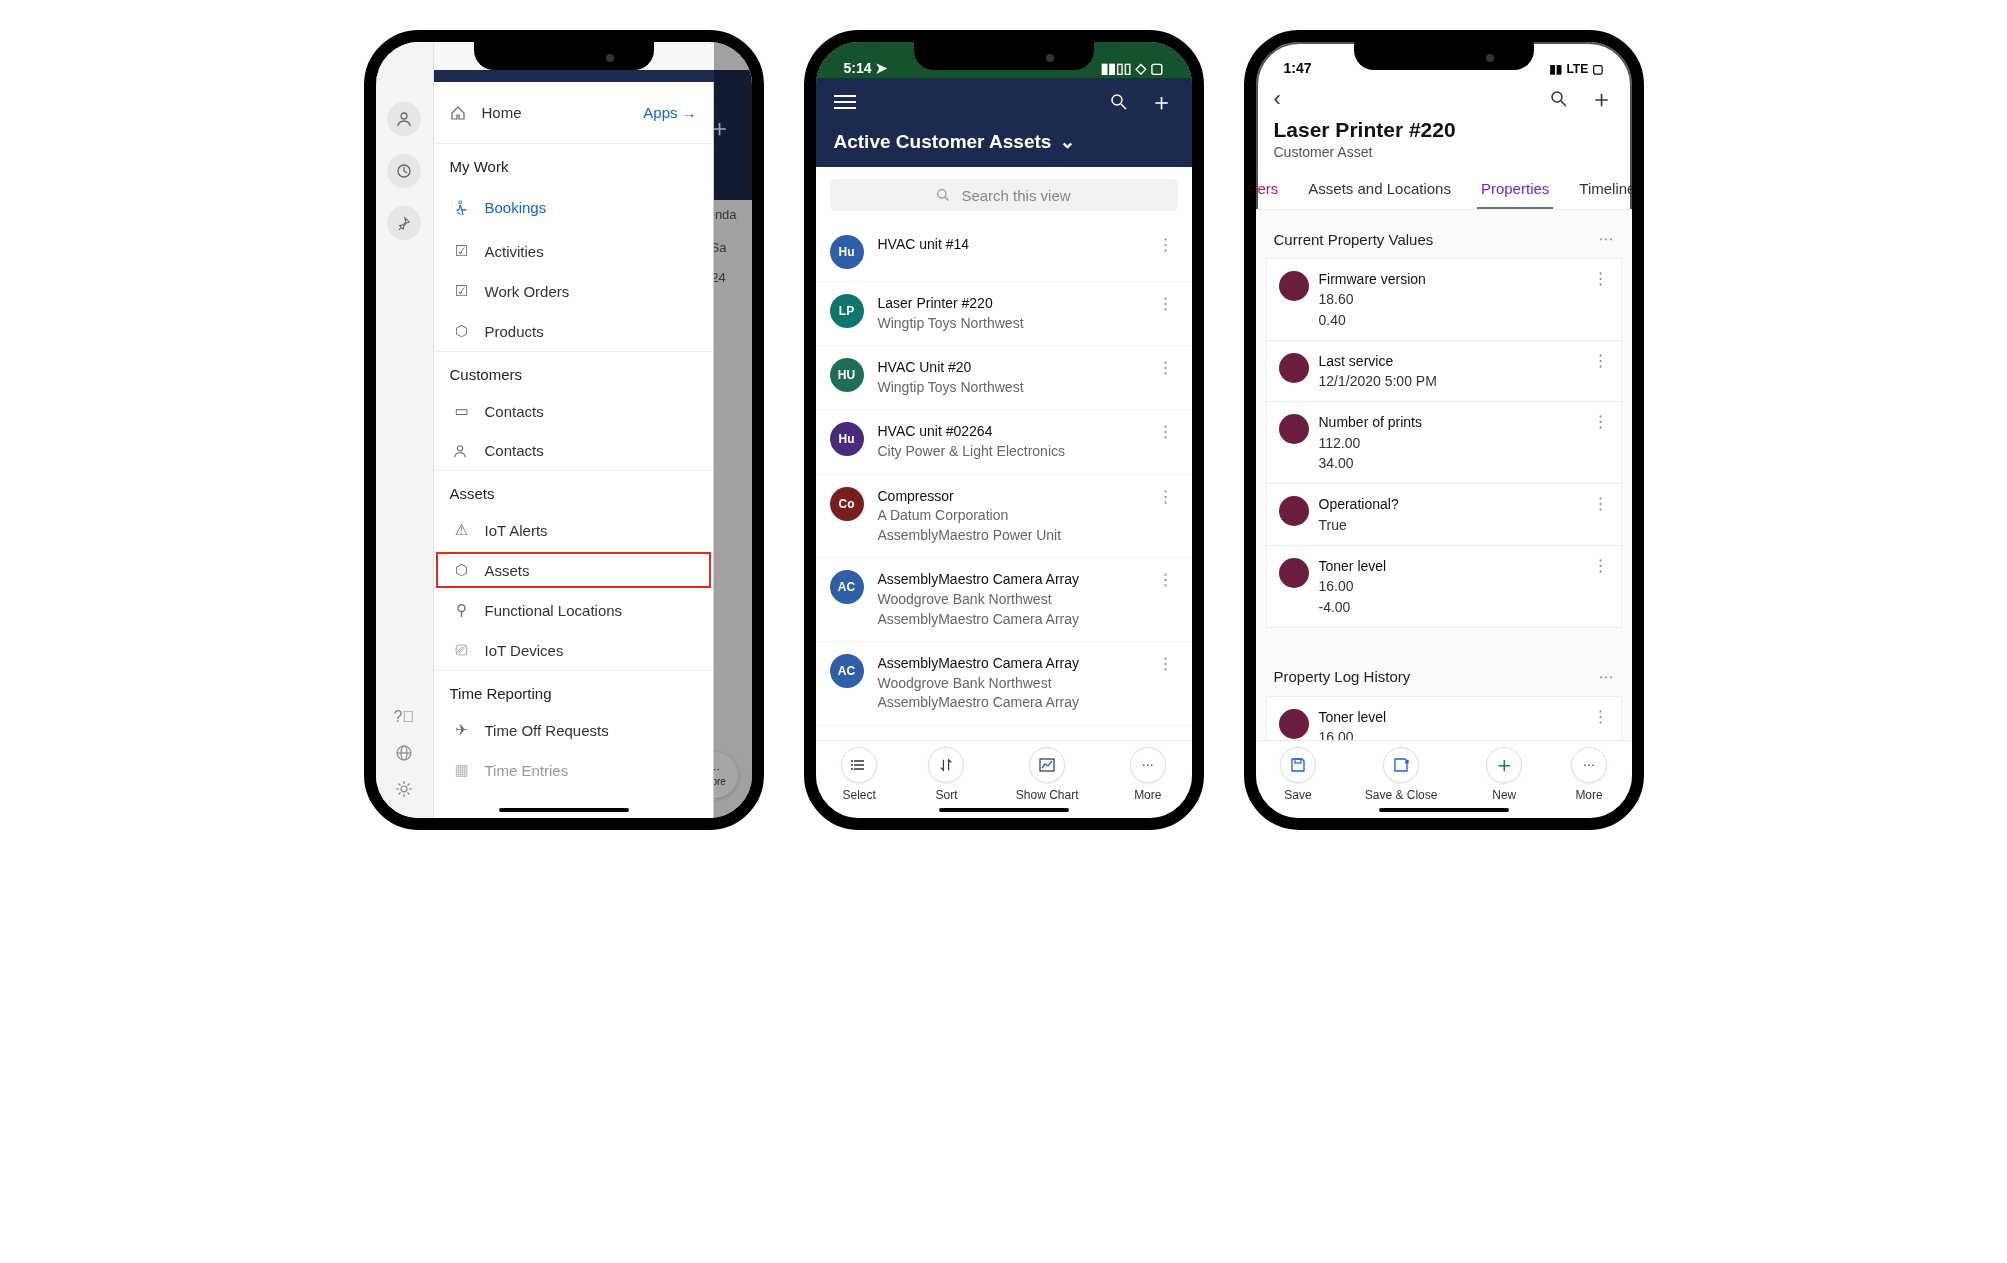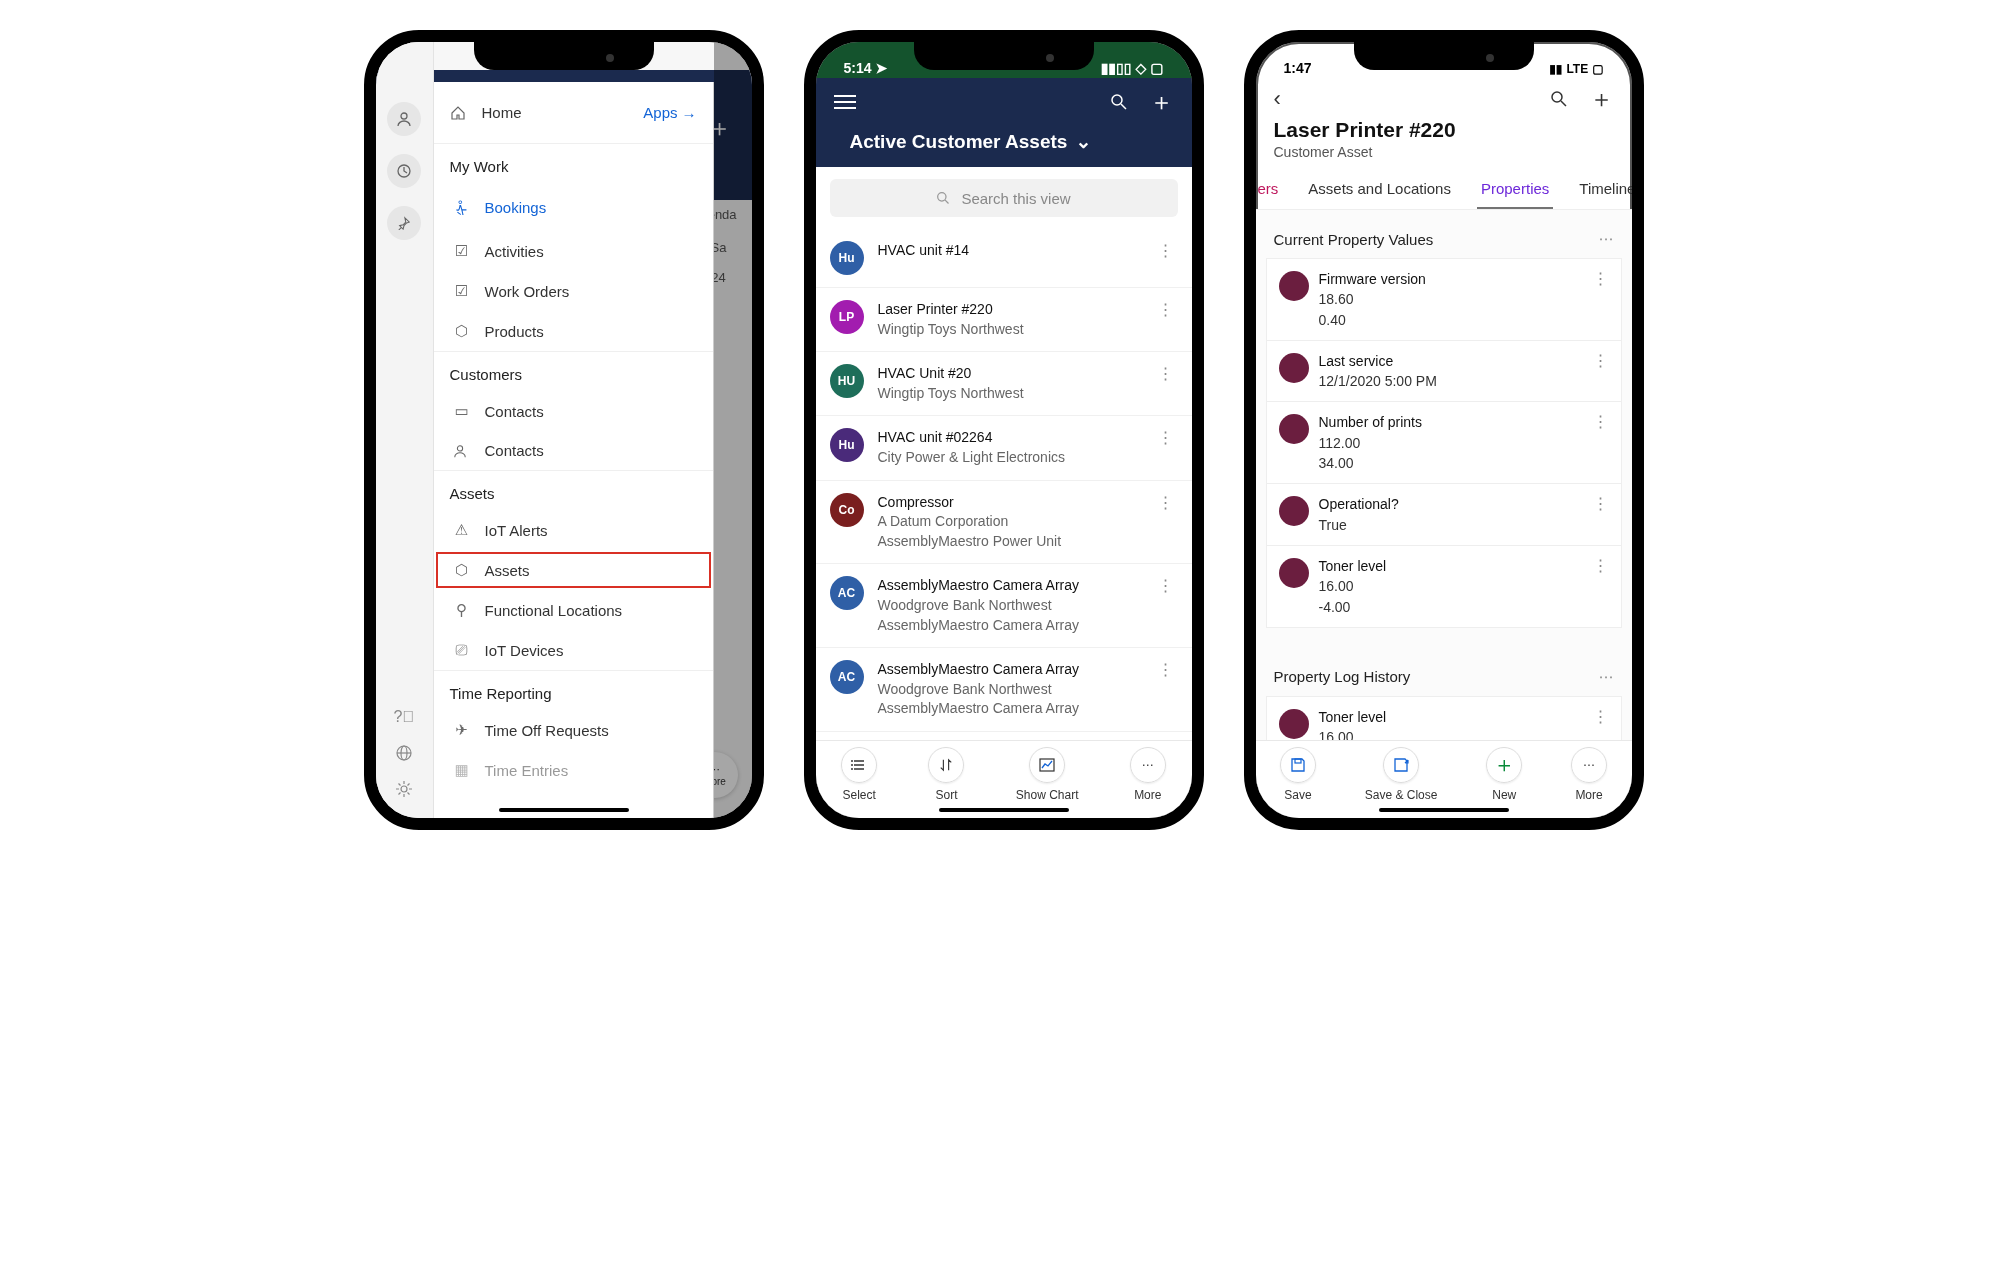--- a/index.html
+++ b/index.html
@@ -66,23 +66,23 @@
   .p1-overlay{ position:absolute; inset:0; left:338px; background:rgba(0,0,0,.35); z-index:12;}
 
   
   .p2-status{ height:36px; background:#14532d; color:#fff; display:flex; align-items:flex-end; padding:0 28px 2px; font-size:14px; font-weight:600;}
   .p2-status .right{ margin-left:auto; display:flex; gap:4px; align-items:center;}
   .p2-header{ background:#1b2a4e; color:#fff; padding:6px 18px 14px;}
   .p2-header-row{ display:flex; align-items:center; height:36px;}
   .p2-ham{ width:22px; display:flex; flex-direction:column; gap:4px;}
   .p2-ham span{ height:2px; background:#fff;}
   .p2-header-icons{ margin-left:auto; display:flex; gap:22px; font-size:20px;}
-  .p2-title{ font-size:19px; font-weight:600; margin-top:10px; display:flex; align-items:center; gap:8px;margin-left:16px;}
+  .p2-title{ font-size:19px; font-weight:600; margin-top:10px; display:flex; align-items:center; gap:8px;}
   .p2-search-wrap{ background:#fff; padding:12px 14px;}
-  .p2-search{ background:#f1f1f1; border-radius:6px; height:38px; display:flex; align-items:center; justify-content:center; color:#888; gap:10px; font-size:15px;}
+  .p2-search{ background:#f1f1f1; border-radius:6px; height:32px; display:flex; align-items:center; justify-content:center; color:#888; gap:10px; font-size:15px;}
   .p2-list{ flex:1; overflow-y:auto; background:#fff;}
   .p2-list::-webkit-scrollbar{display:none;}
   .p2-item{ display:flex; align-items:flex-start; padding:12px 14px; border-bottom:1px solid #f0f0f0; gap:14px; position:relative;}
   .avatar{ width:34px; height:34px; border-radius:50%; color:#fff; font-size:12px; font-weight:600; display:flex; align-items:center; justify-content:center; flex-shrink:0;}
   .p2-text{ flex:1; font-size:14px; line-height:1.4; color:#333;}
   .p2-text .line1{ color:#111;}
   .p2-text .sub{ color:#666;}
   .p2-item .dots{ color:#888; font-size:16px; padding:0 4px;}
   .p2-footer{ height:78px; border-top:1px solid #e8e8e8; display:flex; justify-content:space-around; align-items:center; background:#fff; padding-bottom:10px;}
   .fbtn{ display:flex; flex-direction:column; align-items:center; font-size:12px; color:#333; gap:5px;}
@@ -294,21 +294,21 @@
     </div>
     <div class="p2-list" id="p2-list">
         <div class="p2-item">
           <div class="avatar" style="background:#2f5fa6">Hu</div>
     <div class="p2-text">
             <div class="line1">HVAC unit #14</div>
           </div>
     <div class="dots">⋮</div>
         </div>
         <div class="p2-item">
-          <div class="avatar" style="background:#a21caf">LP</div>
+          <div class="avatar" style="background:#0f766e">LP</div>
     <div class="p2-text">
             <div class="line1">Laser Printer #220</div>
             <div class="sub">Wingtip Toys Northwest</div>
           </div>
     <div class="dots">⋮</div>
         </div>
         <div class="p2-item">
           <div class="avatar" style="background:#1e6e5a">HU</div>
     <div class="p2-text">
             <div class="line1">HVAC Unit #20</div>

